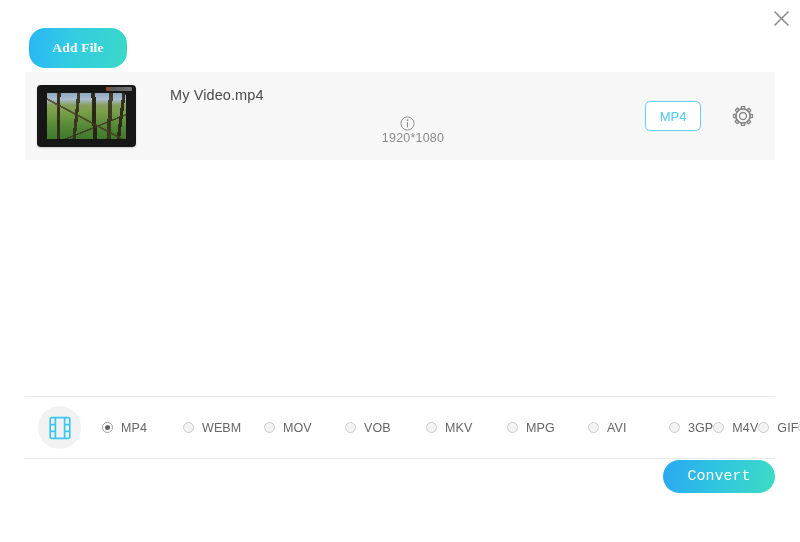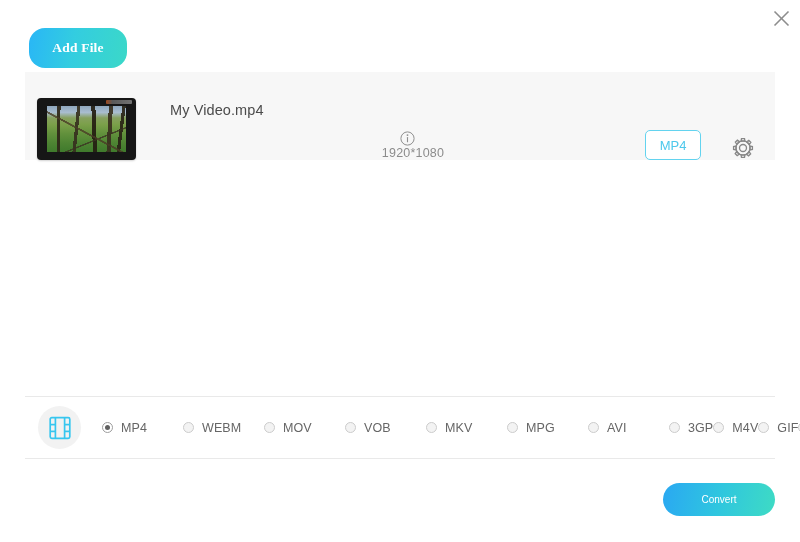--- a/index.html
+++ b/index.html
@@ -54,21 +54,21 @@
 
   
   #file-list {
     position: absolute;
     top: 72px;
     left: 25px;
     width: 750px;
   }
   .file-row {
     display: flex;
-    align-items: flex-end;
+    align-items: center;
     background: #f7f7f7;
     height: 88px;
     padding: 0 20px 0 12px;
     box-sizing: border-box;
   }
   .thumb {
     width: 99px;
     height: 62px;
     background: #161616;
     border-radius: 4px;
@@ -234,31 +234,32 @@
     margin-left: 8px;
     font-size: 12.5px;
     color: #666666;
     letter-spacing: .1px;
   }
 
   
   #convert-btn {
     position: absolute;
     right: 25px;
-    top: 483px;
+    top: 460px;
     width: 112px;
     height: 33px;
     border: none;
     border-radius: 17px;
     background: linear-gradient(100deg, #2aa8f2 0%, #2fc6df 50%, #3edbc4 100%);
     color: #ffffff;
-    font-size: 10px;
+    font-size: 15px;
     cursor: pointer;
     padding: 0;
     line-height: 33px;
+    font-family: Liberation Mono, monospace;
   }
 </style>
 </head>
 <body>
 
 <div id="close-btn">
   <svg width="19" height="19" viewBox="0 0 19 19">
     <line x1="2.5" y1="2.5" x2="16.5" y2="16.5" stroke="#8d8d8d" stroke-width="1.6"></line>
     <line x1="16.5" y1="2.5" x2="2.5" y2="16.5" stroke="#8d8d8d" stroke-width="1.6"></line>
   </svg>

